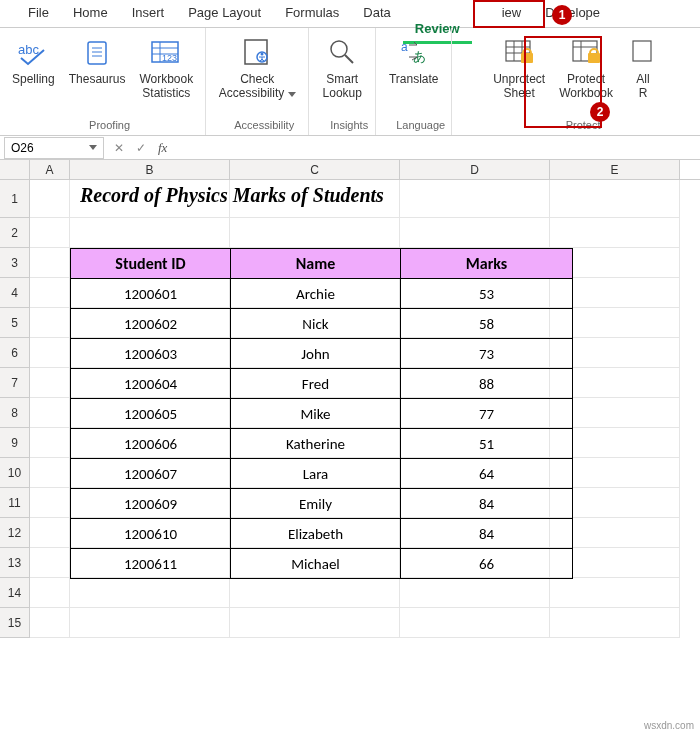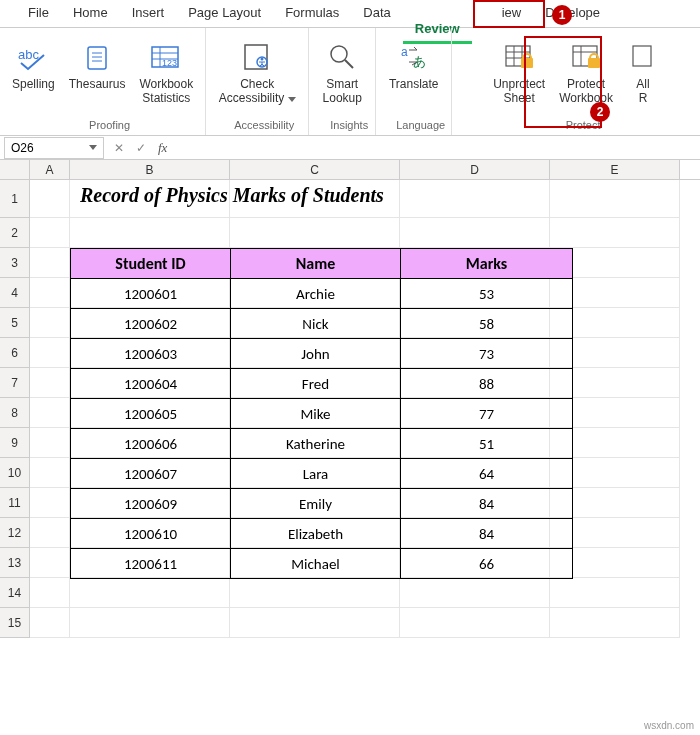--- a/index.html
+++ b/index.html
@@ -6,21 +6,21 @@
   body { width: 700px; height: 735px; background: #fff; overflow: hidden; font-size: 13px; position: relative; }
 
   
   .tabs { display: flex; height: 28px; align-items: center; padding-left: 16px; border-bottom: 1px solid #ccc; }
   .tab { padding: 0 12px; height: 29px; line-height: 28px; cursor: pointer; font-size: 13px; color: #333; }
   .tab.active { border-bottom: 3px solid #22c55e; color: #107c41; font-weight: 600; margin-top: 32px; }
 
   
   .ribbon { display: flex; height: 108px; border-bottom: 1px solid #ccc; background: #fff; }
   .group { border-right: 1px solid #e0e0e0; padding: 4px 6px 0 6px; display: flex; flex-direction: column; align-items: center; }
-  .group-items { display: flex; flex: 1; align-items: center; gap: 2px; }
+  .group-items { display: flex; flex: 1; align-items: flex-start; gap: 2px; }
   .group-label { font-size: 11px; color: #666; text-align: center; padding: 2px 0 4px 14px; }
   .rbtn { display: flex; flex-direction: column; align-items: center; justify-content: flex-start; padding: 4px 6px; min-width: 54px; cursor: pointer; font-size: 12px; color: #333; text-align: center; line-height: 1.2; }
   .rbtn .ico { width: 32px; height: 32px; margin-bottom: 4px; display: flex; align-items: center; justify-content: center; }
   .rbtn .lbls { min-height: 32px; }
 
   
   .namebar { display: flex; height: 24px; align-items: center; border-bottom: 1px solid #ccc; }
   .namebox { width: 100px; height: 22px; border: 1px solid #ccc; display: flex; align-items: center; padding: 0 6px; margin: 0 4px; font-size: 12px; justify-content: space-between; }
   .fxbtn { width: 22px; display: flex; align-items: center; justify-content: center; color: #888; font-size: 12px; }
   .fxlabel { font-style: italic; font-family: "Times New Roman", serif; font-size: 13px; color: #555; padding: 0 6px; }

